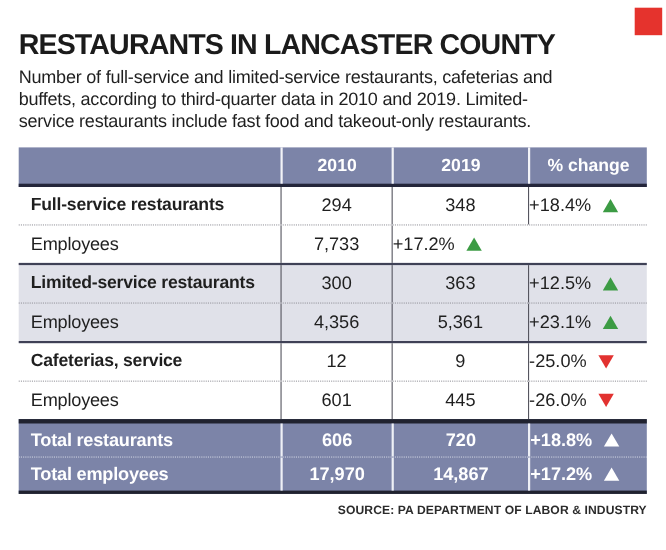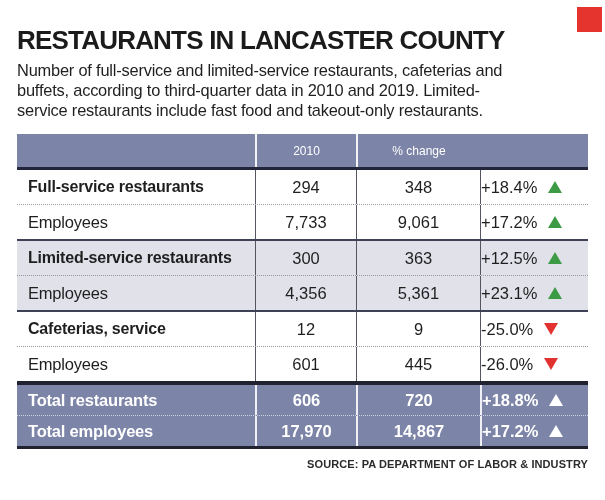--- a/index.html
+++ b/index.html
@@ -15,21 +15,21 @@
   h1.title{
     margin:27px 0 0 0;font-size:26px;font-weight:bold;letter-spacing:-0.8px;
     color:#1b1b1b;line-height:1.05;
   }
   .desc{margin-top:6px;font-size:16.4px;line-height:20px;color:#1f1f1f;letter-spacing:-0.2px;}
   .tbl{margin-top:14px;width:571px;}
   .grid{display:grid;grid-template-columns:238px 101px 124px 108px;align-items:center;}
   
   .hrow{
     background:#7c84a8;height:33px;border-bottom:3px solid #23253a;
-    color:#fff;font-weight:normal;font-size:12px;
+    color:#fff;font-weight:bold;font-size:16px;
   }
   .hrow .hc{height:33px;display:flex;align-items:center;justify-content:center;}
   .hrow .hc + .hc{border-left:2px solid #f2f3f7;}
   
   .sec .row{height:34px;font-size:16.5px;}
   .sec.shaded{background:#e0e1e9;}
   .sec + .sec{border-top:2px solid #3f4156;}
   .sec .row + .row{border-top:1px dotted #98989f;}
   .cell{height:34px;display:flex;align-items:center;box-sizing:border-box;}
   .cell.lbl{padding-left:11px;letter-spacing:-0.2px;}
@@ -69,37 +69,37 @@
     <div>Number of full-service and limited-service restaurants, cafeterias and</div>
     <div>buffets, according to third-quarter data in 2010 and 2019. Limited-</div>
     <div>service restaurants include fast food and takeout-only restaurants.</div>
   </div>
 
   <div class="tbl">
 
     <div class="grid hrow">
       <div class="hc"></div>
       <div class="hc">2010</div>
+      <div class="hc">2019</div>
       <div class="hc">% change</div>
     </div>
 
     <div class="sec">
       <div class="grid row">
         <div class="cell lbl cat">Full-service restaurants</div>
         <div class="cell num">294</div>
         <div class="cell num">348</div>
         <div class="cell pct">
           <span>+18.4%</span>
           <span class="tri tri-up"></span>
         </div>
       </div>
       <div class="grid row">
         <div class="cell lbl">Employees</div>
         <div class="cell num">7,733</div>
-        <div class="cell num">9,061</div>
         <div class="cell pct">
           <span>+17.2%</span>
           <span class="tri tri-up"></span>
         </div>
       </div>
     </div>
 
     <div class="sec shaded">
       <div class="grid row">
         <div class="cell lbl cat">Limited-service restaurants</div>

